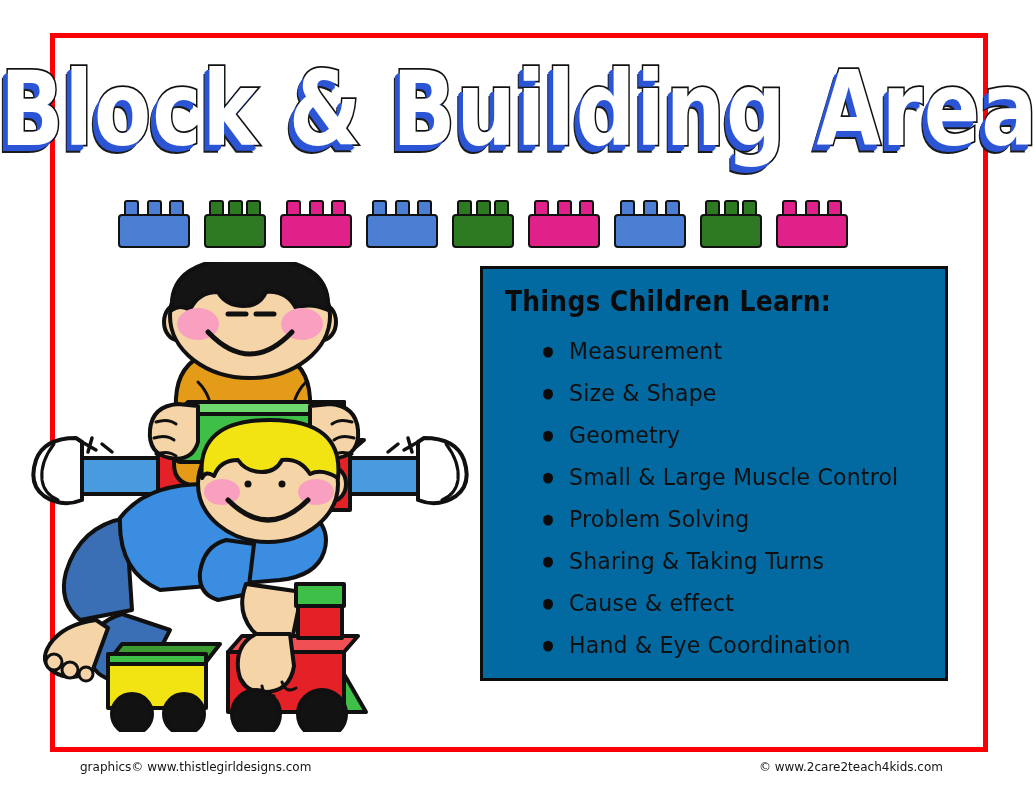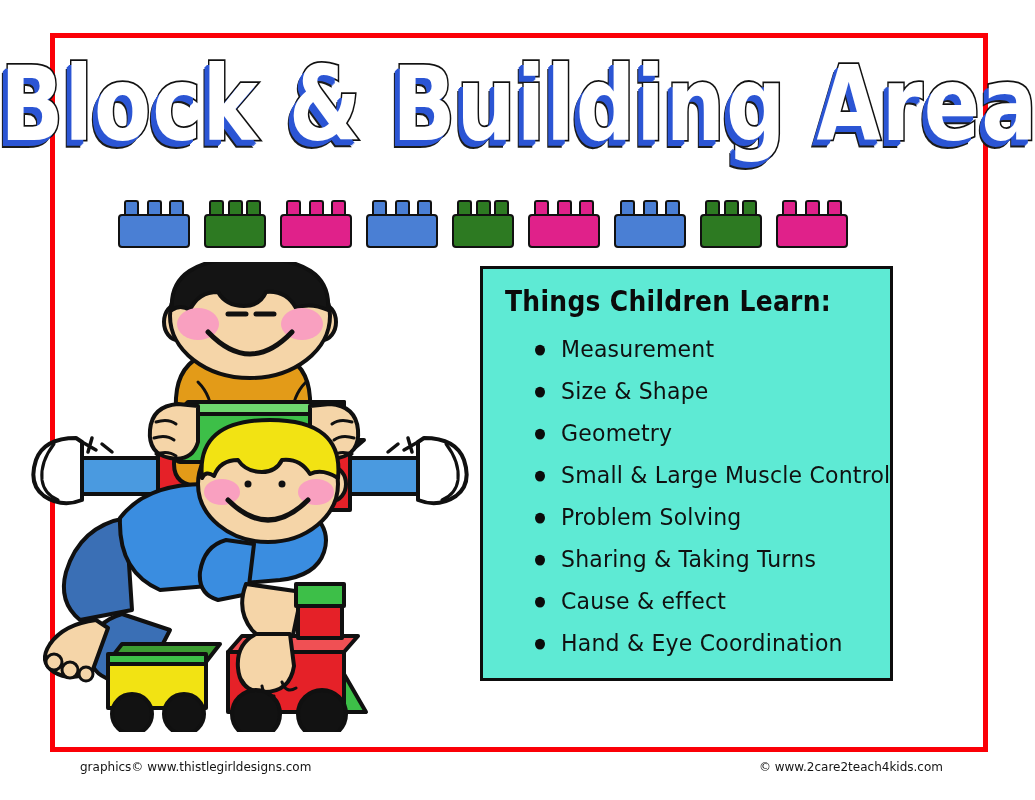--- a/index.html
+++ b/index.html
@@ -24,25 +24,25 @@
     height: 719px;
     border: 5px solid #fb0007;
     background: transparent;
     box-sizing: border-box;
   }
 
   
   #title-wrap {
     position: absolute;
     left: 50px;
-    top: 46px;
+    top: 64px;
     width: 938px;
     height: 105px;
     display: flex;
-    align-items: flex-end;
+    align-items: flex-start;
     justify-content: center;
   }
   #poster-title {
     font-family: "DejaVu Sans", sans-serif;
     font-weight: bold;
     font-size: 84px;
     line-height: 92px;
     letter-spacing: 1px;
     color: #ffffff;
     white-space: nowrap;
@@ -101,40 +101,40 @@
   }
   .lego-block.sm { width: 62px; }
   .lego-block.sm .lego-studs { left: 5px; width: 52px; }
   .lego-block.sm .lego-body  { width: 62px; }
 
   
   #learn-box {
     position: absolute;
     left: 480px;
     top: 266px;
-    width: 413px;
+    width: 468px;
     height: 415px;
     border: 3px solid #0d0d0d;
-    background: #5eead4;
+    background: #0369a1;
     box-sizing: border-box;
     padding: 14px 10px 0 18px;
   }
   #learn-heading {
     font-family: "DejaVu Sans", sans-serif;
     font-size: 25px;
     font-weight: bold;
     color: #0b0b0b;
     letter-spacing: 0.3px;
     transform: scaleY(1.12);
     transform-origin: left top;
     margin: 2px 0 14px 4px;
   }
   #learn-list {
     list-style: none;
-    margin: 8px;
+    margin: 16px;
     padding: 0 0 0 26px;
   }
   #learn-list li {
     position: relative;
     font-family: "DejaVu Sans", sans-serif;
     font-size: 22px;
     line-height: 42px;
     color: #101010;
     letter-spacing: 0.2px;
     padding-left: 26px;

